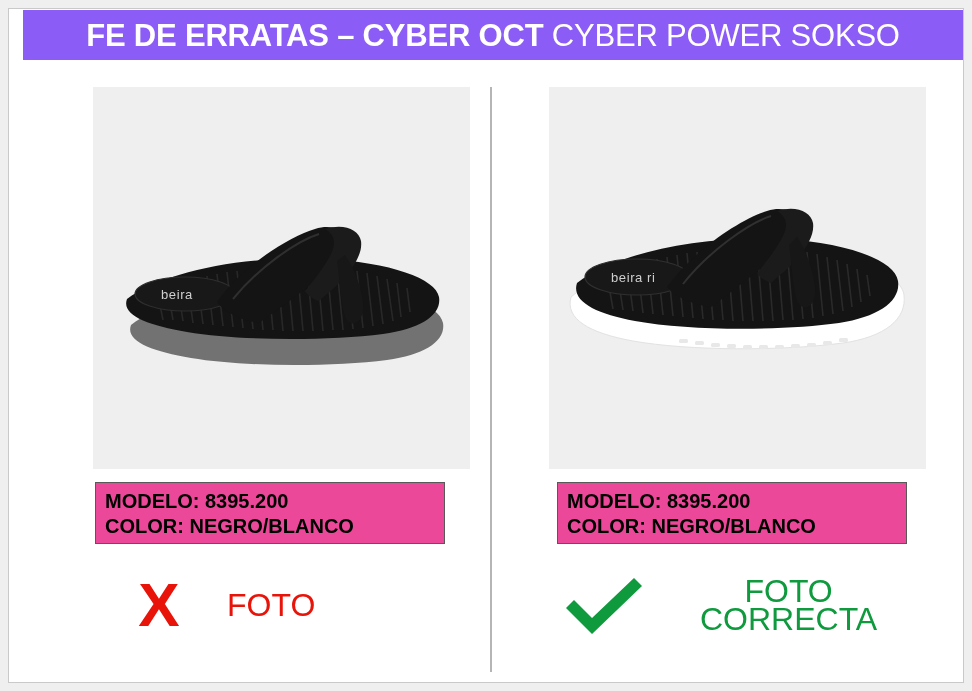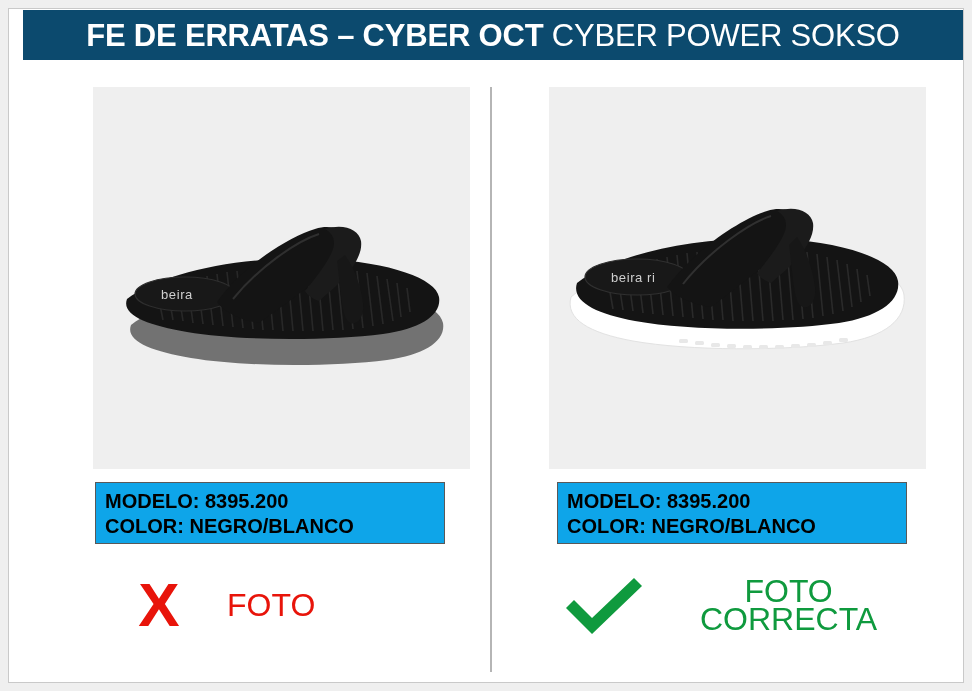--- a/index.html
+++ b/index.html
@@ -25,21 +25,21 @@
     box-sizing: border-box;
   }
 
   
   .header-bar {
     position: absolute;
     left: 14px;
     top: 1px;
     width: 940px;
     height: 50px;
-    background: #0c4a6e;
+    background: #8b5cf6;
     display: flex;
     align-items: center;
     justify-content: center;
     overflow: hidden;
   }
   .header-title {
     color: #ffffff;
     font-size: 31px;
     line-height: 1;
     white-space: nowrap;
@@ -97,21 +97,21 @@
   }
 
   
   .label-box {
     position: absolute;
     top: 422px;
     width: 350px;
     height: 62px;
     border: 1px solid #595959;
     box-sizing: border-box;
-    background: #0ea5e9;
+    background: #ec4899;
     padding: 6px 0 0 9px;
   }
   .col.left  .label-box { left: 70px; }
   .col.right .label-box { left: 71px; }
 
   .label-line {
     font-size: 20px;
     font-weight: bold;
     color: #000000;
     line-height: 25px;

